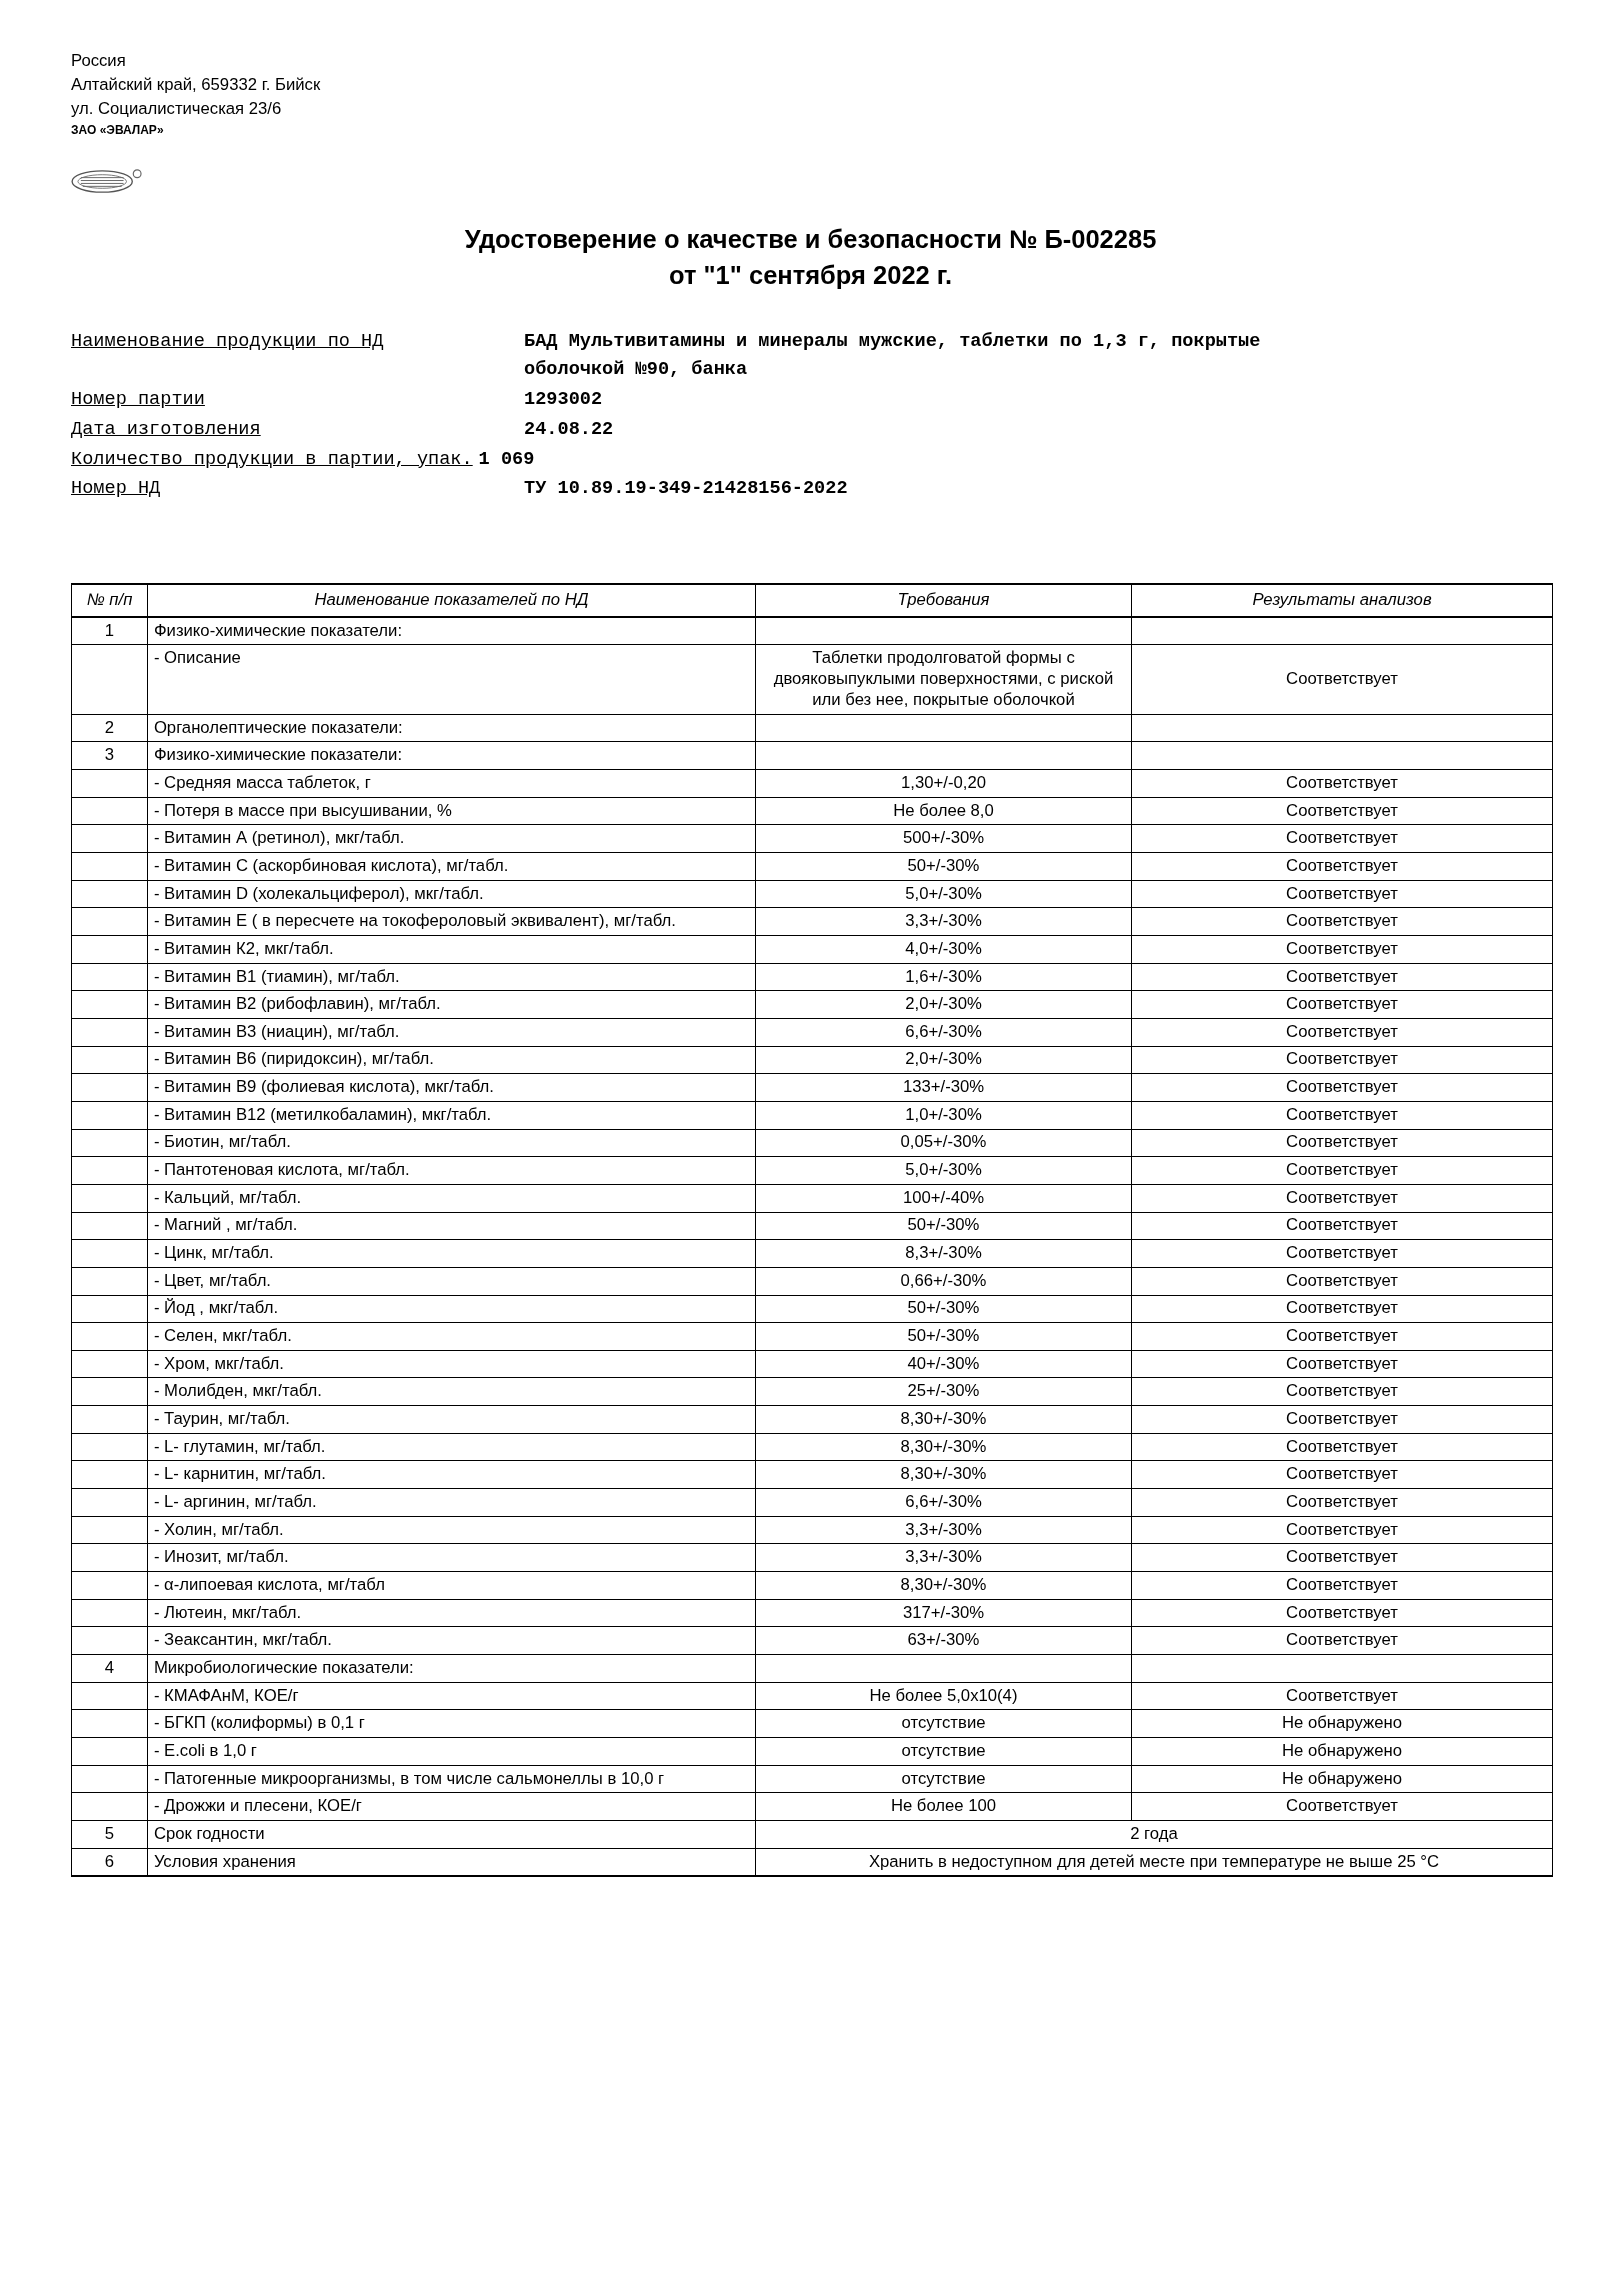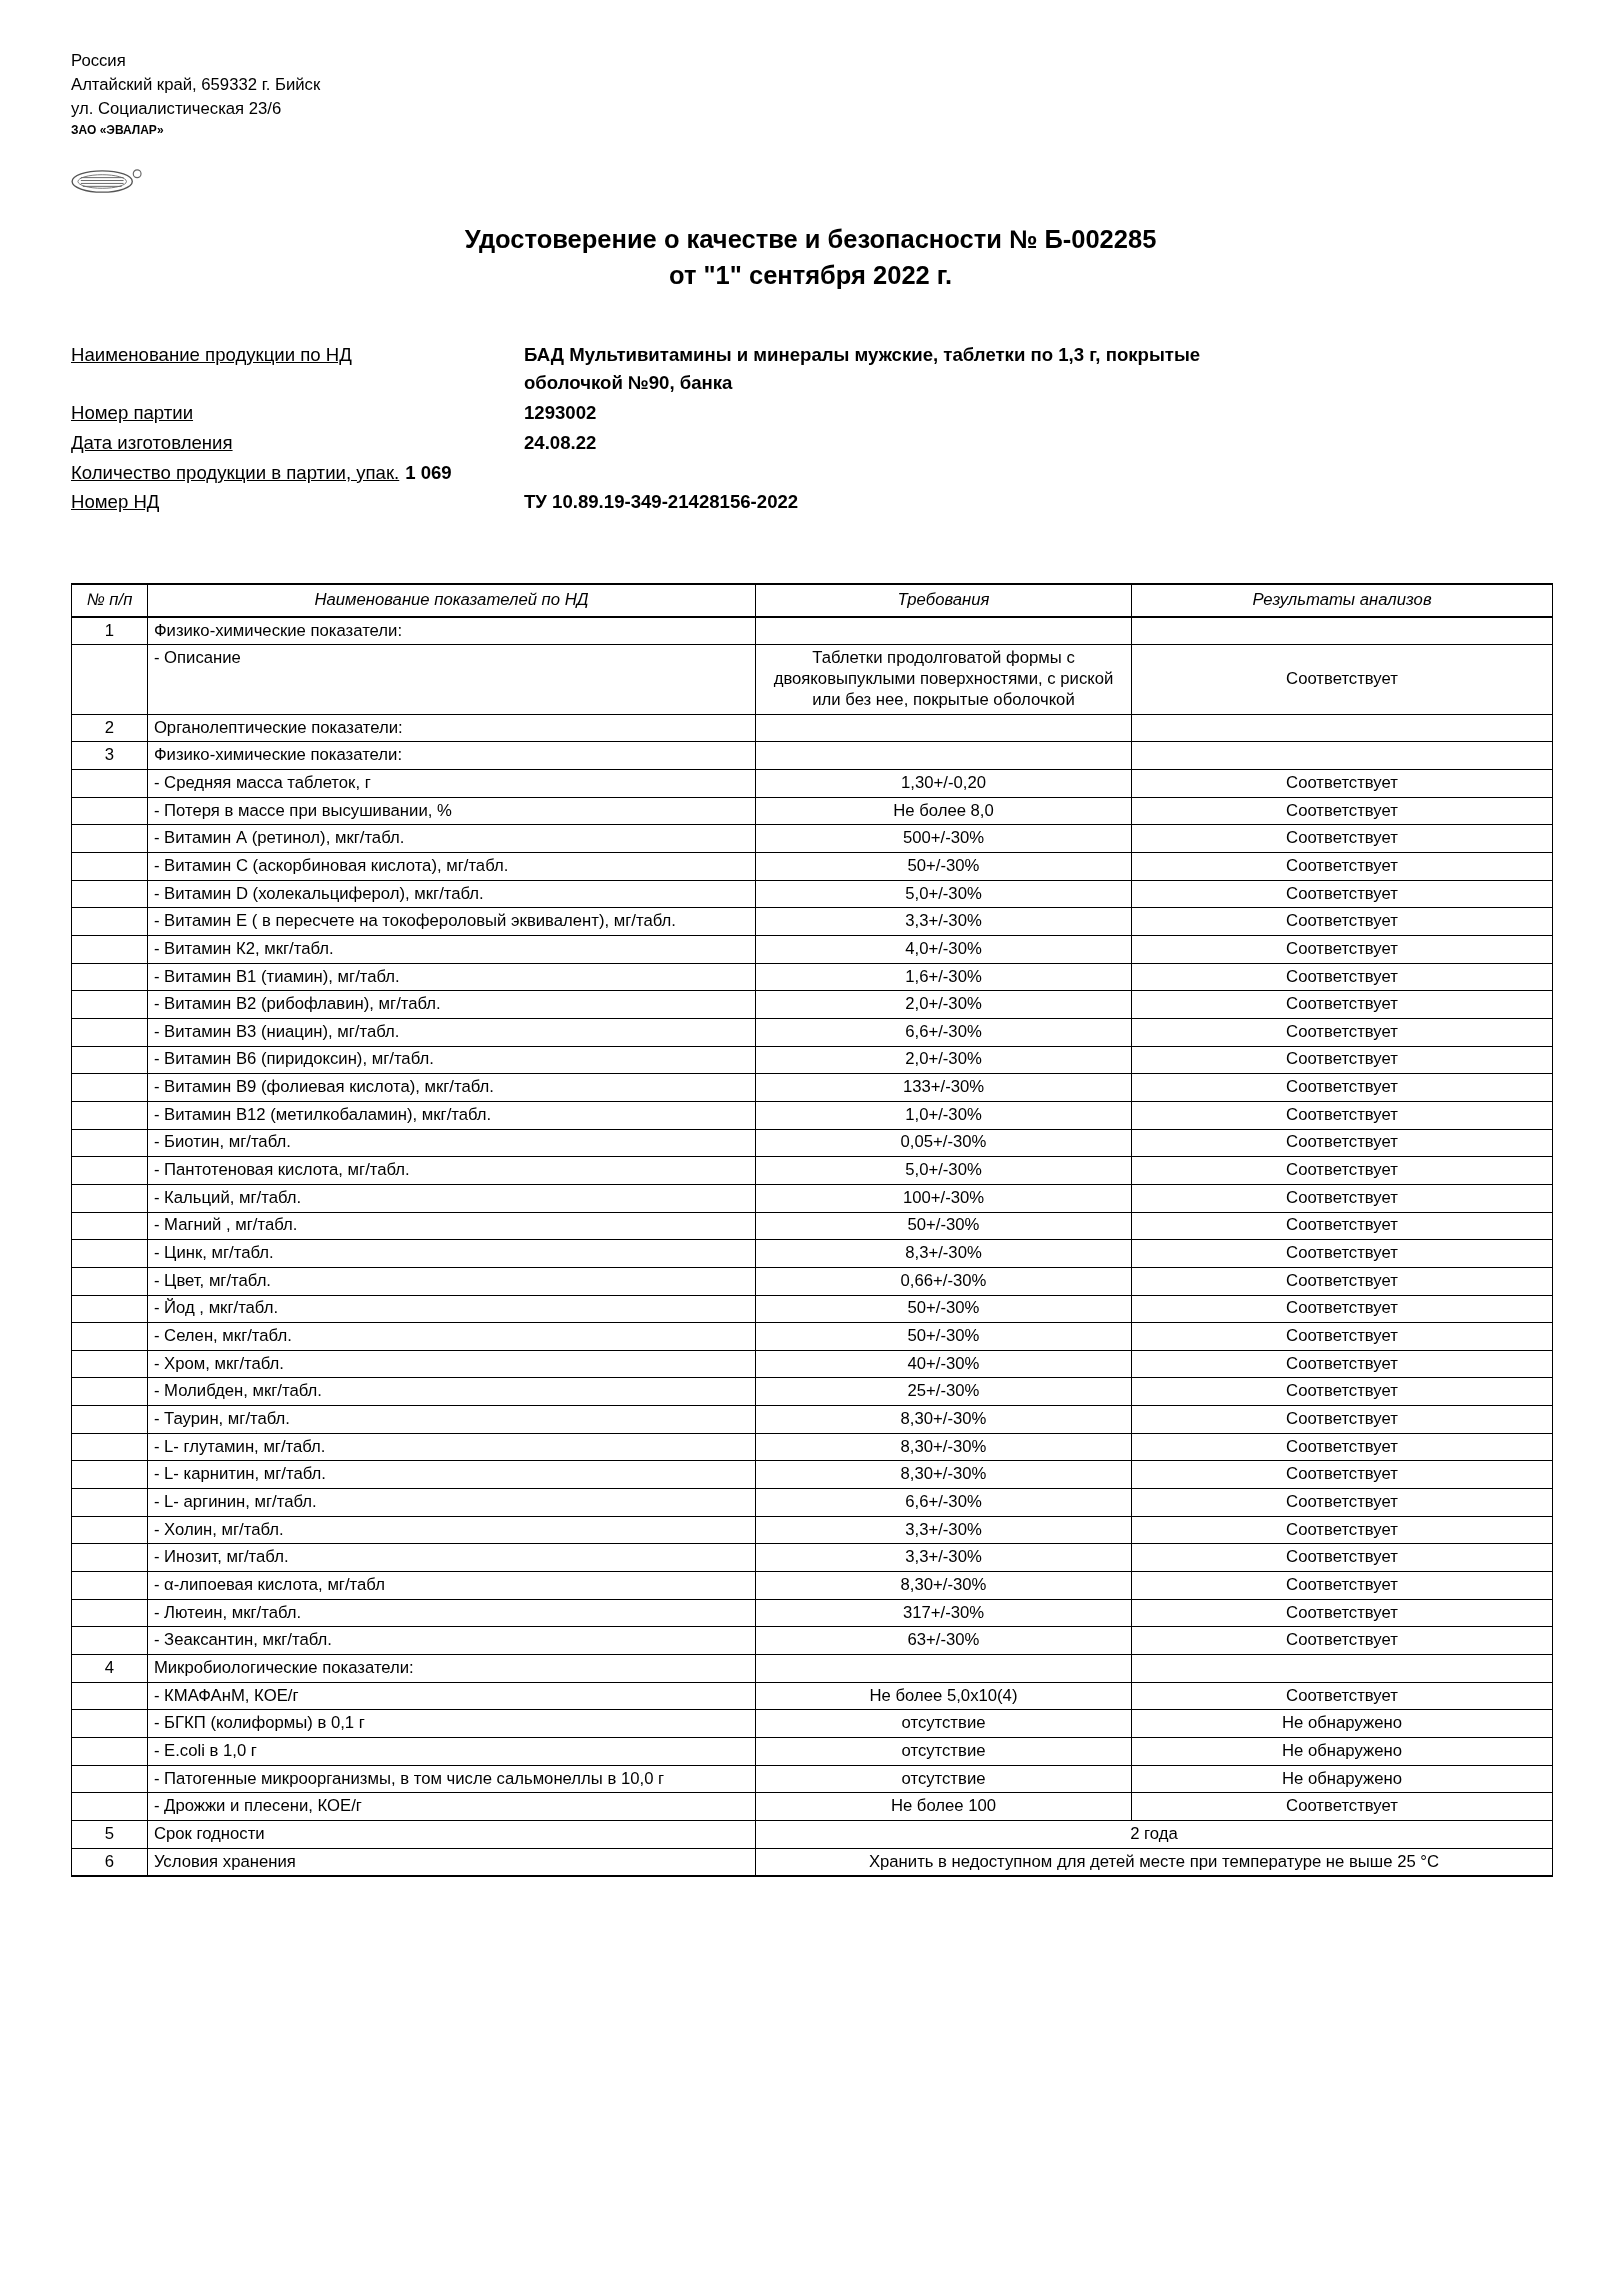--- a/index.html
+++ b/index.html
@@ -53,23 +53,24 @@
     text-align: center;
     font-size: 25.5px;
     font-weight: bold;
     line-height: 1.42;
   }
   .doc-title .l2 { display: block; }
 
   .meta {
     position: absolute;
     left: 71px;
-    top: 341px;
+    top: 328px;
     width: 1480px;
     font-size: 18.6px;
+    font-family: Liberation Mono, monospace;
   }
   .meta-row {
     display: flex;
     align-items: flex-start;
     margin-bottom: 2px;
   }
   .meta-label {
     width: 453px;
     flex: 0 0 453px;
     text-decoration: underline;
@@ -302,21 +303,21 @@
         </tr>
         <tr>
           <td class="idx"></td>
           <td>- Пантотеновая кислота,  мг/табл.</td>
           <td class="center">5,0+/-30%</td>
           <td class="center">Соответствует</td>
         </tr>
         <tr>
           <td class="idx"></td>
           <td>- Кальций,  мг/табл.</td>
-          <td class="center">100+/-30%</td>
+          <td class="center">100+/-40%</td>
           <td class="center">Соответствует</td>
         </tr>
         <tr>
           <td class="idx"></td>
           <td>- Магний ,  мг/табл.</td>
           <td class="center">50+/-30%</td>
           <td class="center">Соответствует</td>
         </tr>
         <tr>
           <td class="idx"></td>

